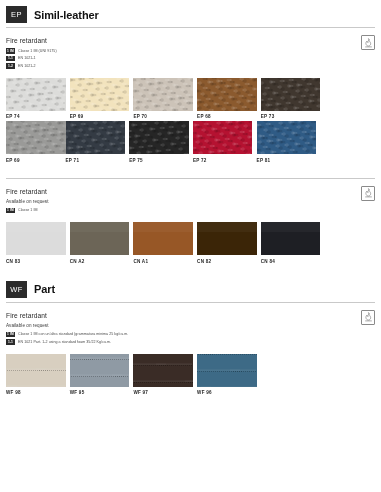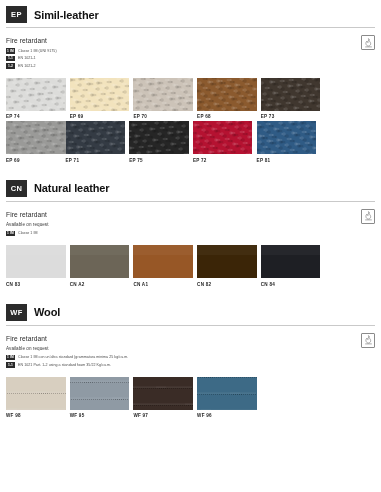--- a/index.html
+++ b/index.html
@@ -8,21 +8,21 @@
     font-family:"Liberation Sans", sans-serif;
     color:#1a1a1a;overflow:hidden;
   }
   .page{width:381px;height:492px;position:relative;box-sizing:border-box;padding:0 6px;}
 
   
   .sec{position:relative;}
   .sec-head{display:flex;align-items:center;gap:7px;padding-top:6px;}
   .badge{
     width:21px;height:17px;background:#2b2b2b;color:#fff;
-    font-size:7.5px;font-weight:bold;letter-spacing:.4px;
+    font-size:7.5px;font-weight:normal;letter-spacing:.4px;
     display:flex;align-items:center;justify-content:center;
     flex:0 0 auto;
   }
   .sec-title{font-size:11px;font-weight:bold;letter-spacing:-.1px;color:#111;text-align:right;}
   .rule{height:1px;background:#c9c9c9;margin-top:4px;}
 
   
   .fr-row{display:flex;align-items:flex-start;justify-content:space-between;margin-top:9px;}
   .fr-left{flex:1 1 auto;min-width:0;}
   .fr-title{font-size:6.6px;color:#2a2a2a;letter-spacing:.1px;}
@@ -1561,24 +1561,20 @@
                   <ellipse cx="7" cy="15" rx="1.2" ry="0.7" fill="#fff" opacity="0.10"></ellipse>
                   <ellipse cx="10" cy="17" rx="1.2" ry="0.7" fill="#000" opacity="0.10"></ellipse>
                 </svg></div>
             </div>
             <div class="code">EP 81</div>
           </div>
         </div>
       </div>
       <div class="sec-gap"></div>
       <div class="sec">
-        <div class="sec-head">
-          <div class="badge">CN</div>
-          <div class="sec-title">Natural leather</div>
-        </div>
         <div class="rule"></div>
         <div class="fr-row">
           <div class="fr-left">
             <div class="fr-title">Fire retardant</div>
             <div class="fr-note">Available on request</div>
             <div class="fr-list">
               <div class="fr-item">
                 <span class="cl-badge">1 IM</span>
                 <span class="cl-text">Classe 1 IM</span>
               </div>
@@ -1636,21 +1632,21 @@
                 </svg></div>
             </div>
             <div class="code">CN 84</div>
           </div>
         </div>
       </div>
       <div class="sec-gap"></div>
       <div class="sec">
         <div class="sec-head">
           <div class="badge">WF</div>
-          <div class="sec-title">Wool</div>
+          <div class="sec-title">Part</div>
         </div>
         <div class="rule"></div>
         <div class="fr-row">
           <div class="fr-left">
             <div class="fr-title">Fire retardant</div>
             <div class="fr-note">Available on request</div>
             <div class="fr-list">
               <div class="fr-item">
                 <span class="cl-badge">1 IM</span>
                 <span class="cl-text">Classe 1 IM con un'altra standard (grammatura minima 25 kg/cu.m.</span>

